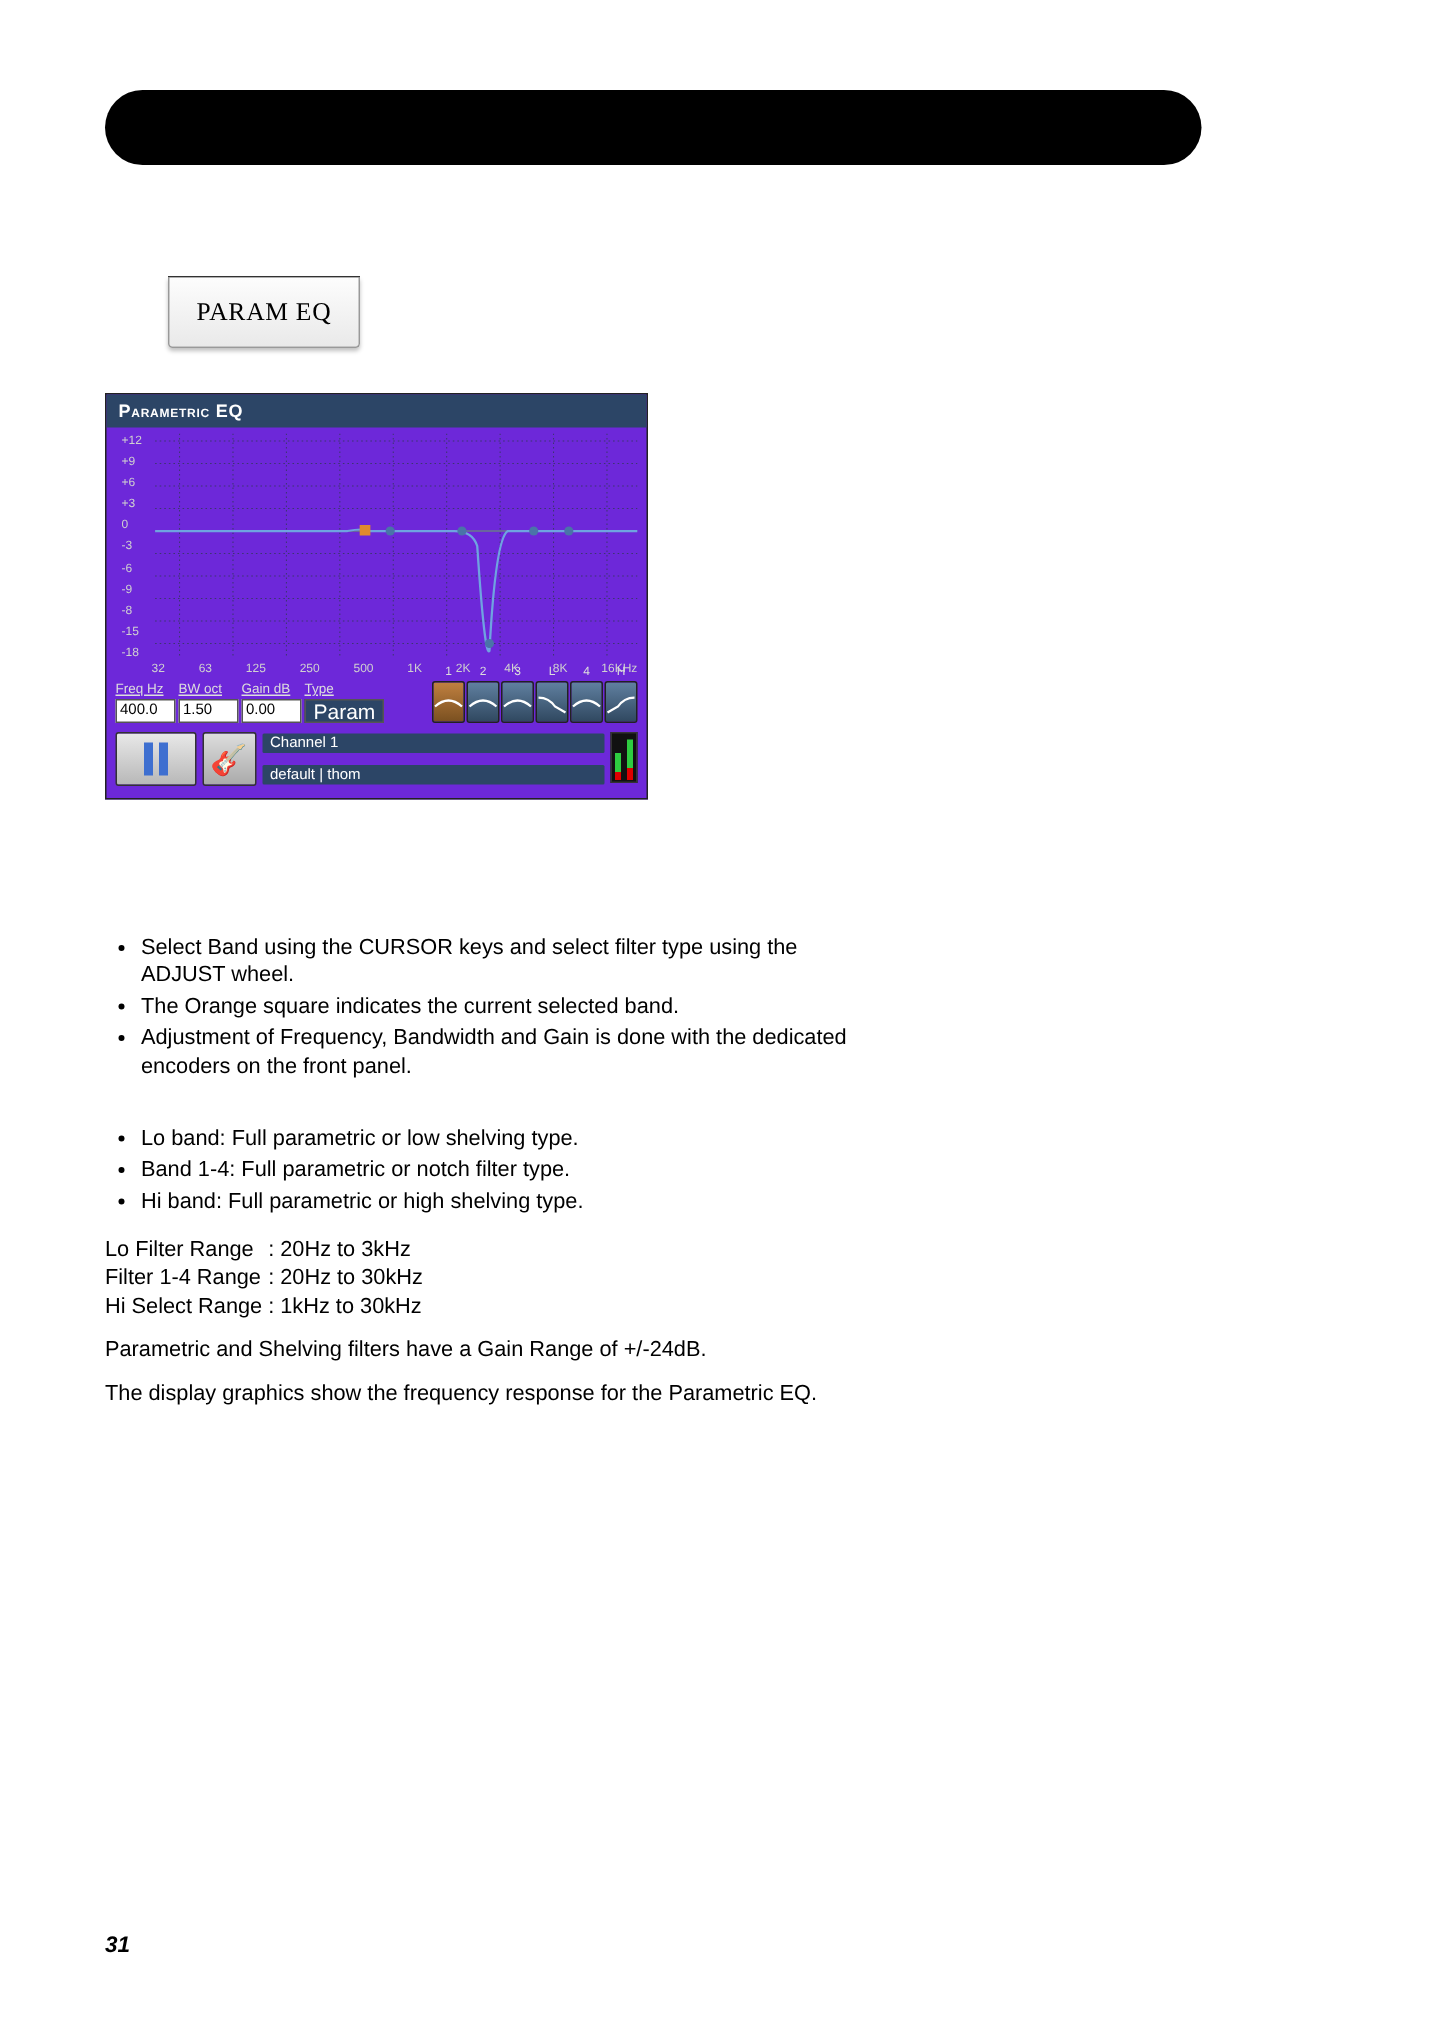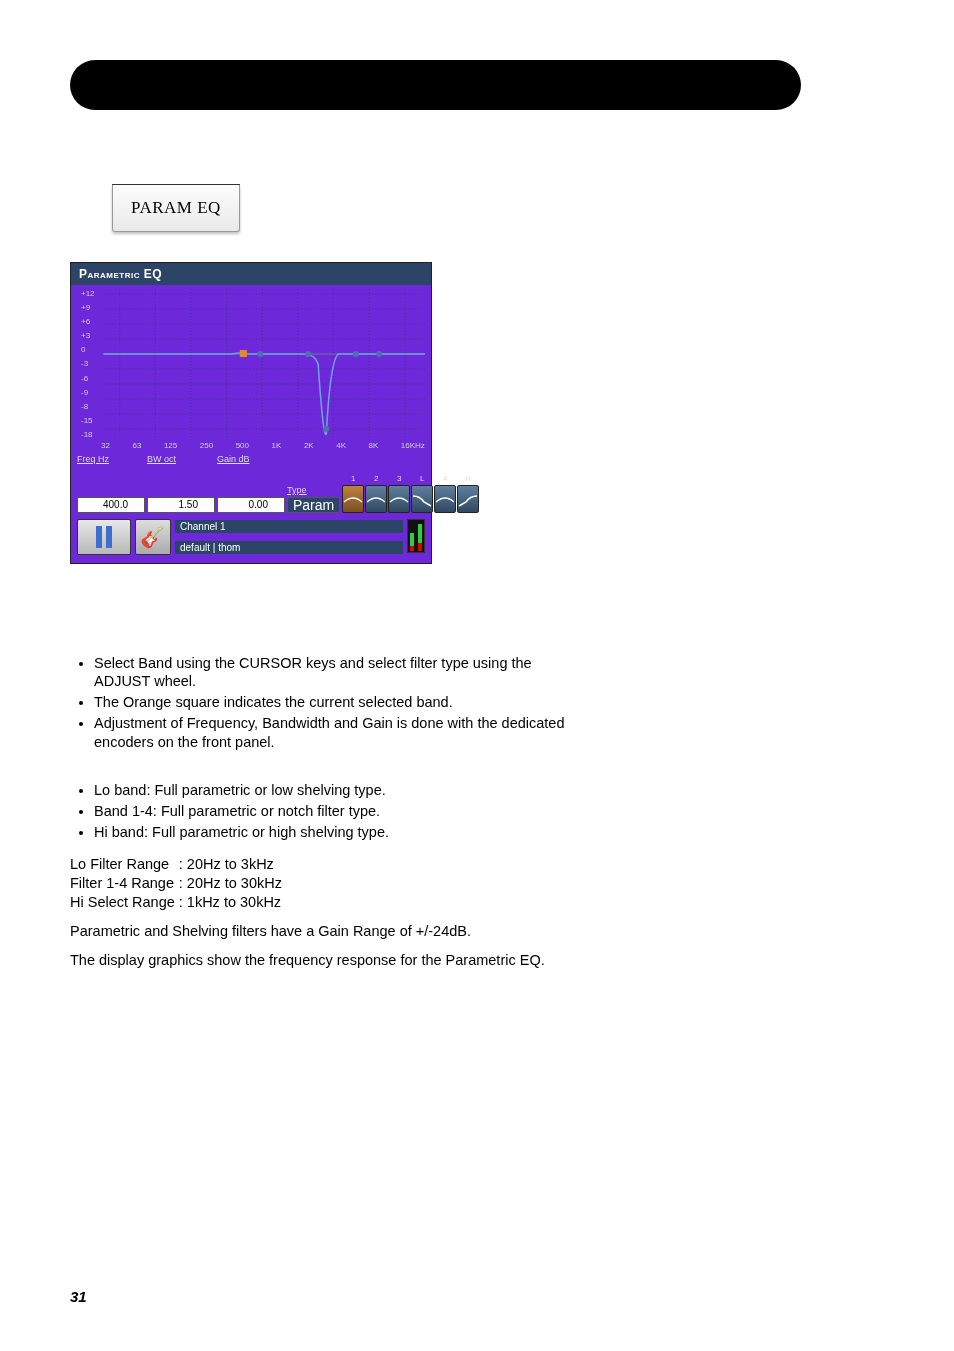--- a/index.html
+++ b/index.html
@@ -104,26 +104,24 @@
     align-items: flex-end;
     padding: 4px 6px 6px 6px;
     gap: 2px;
   }
   .ui-param-col { display: flex; flex-direction: column; align-items: flex-start; }
   .ui-param-lbl { font-size: 9px; color: #ddd; text-decoration: underline; margin-bottom: 2px; white-space: nowrap; }
   .ui-param-val {
     background: #fff;
     color: #000;
     font-size: 10px;
-    text-align: right;
-    padding: 0 16px;
+    padding: 0 2px;
     border: 1px solid #555;
     min-width: 34px;
     line-height: 14px;
-    margin-top: 31px;
   }
   .ui-param-type {
     background: #2c4566;
     color: #fff;
     font-size: 14px;
     padding: 0 5px;
     border: 1px solid #555;
     line-height: 14px;
   }
   .ui-bands {

